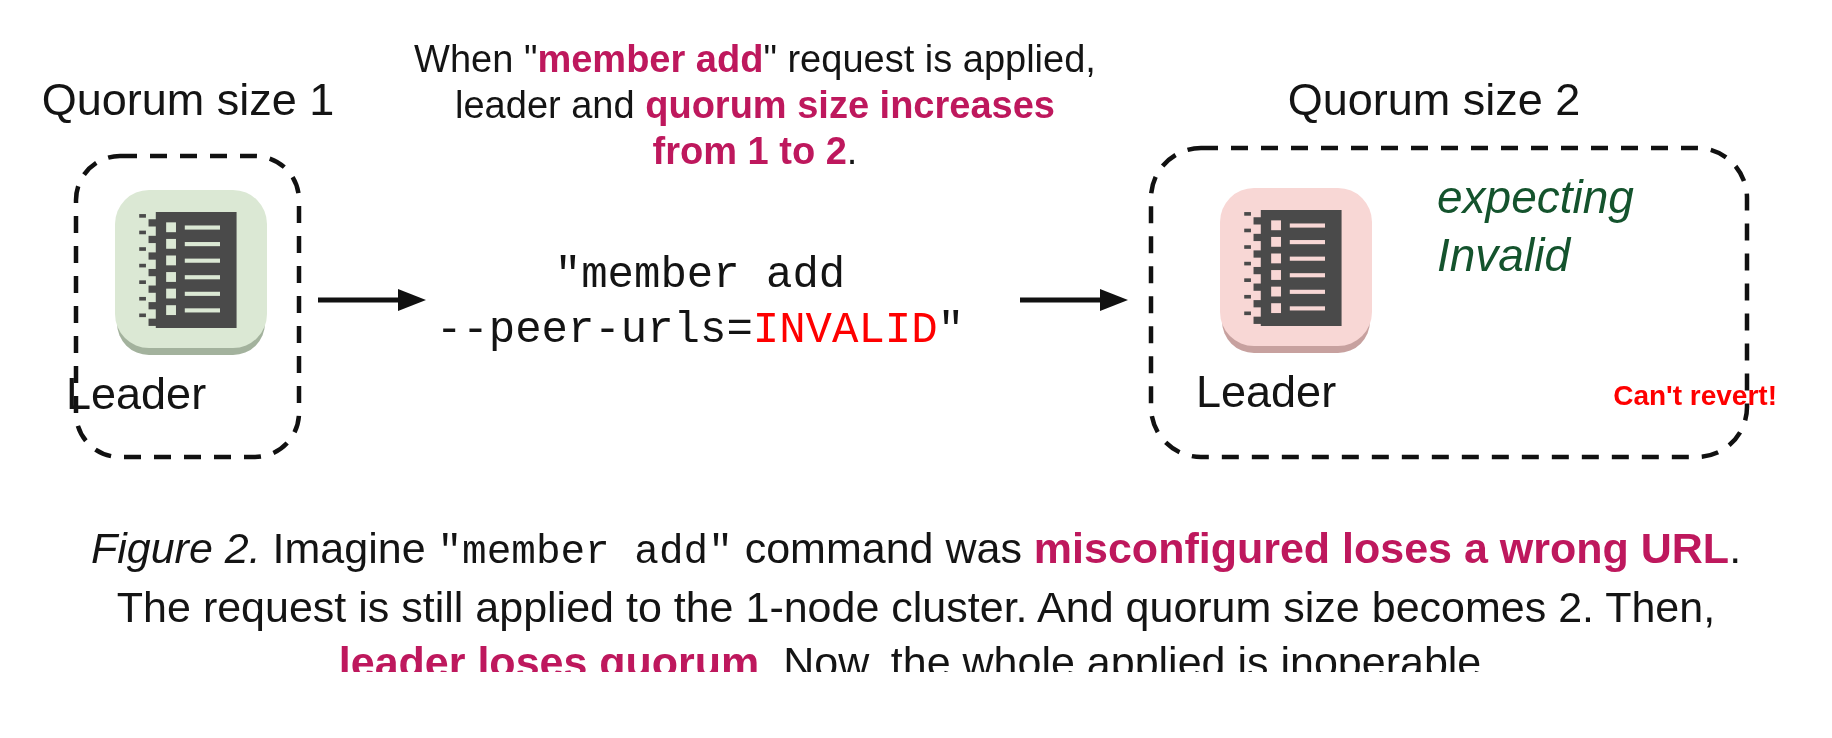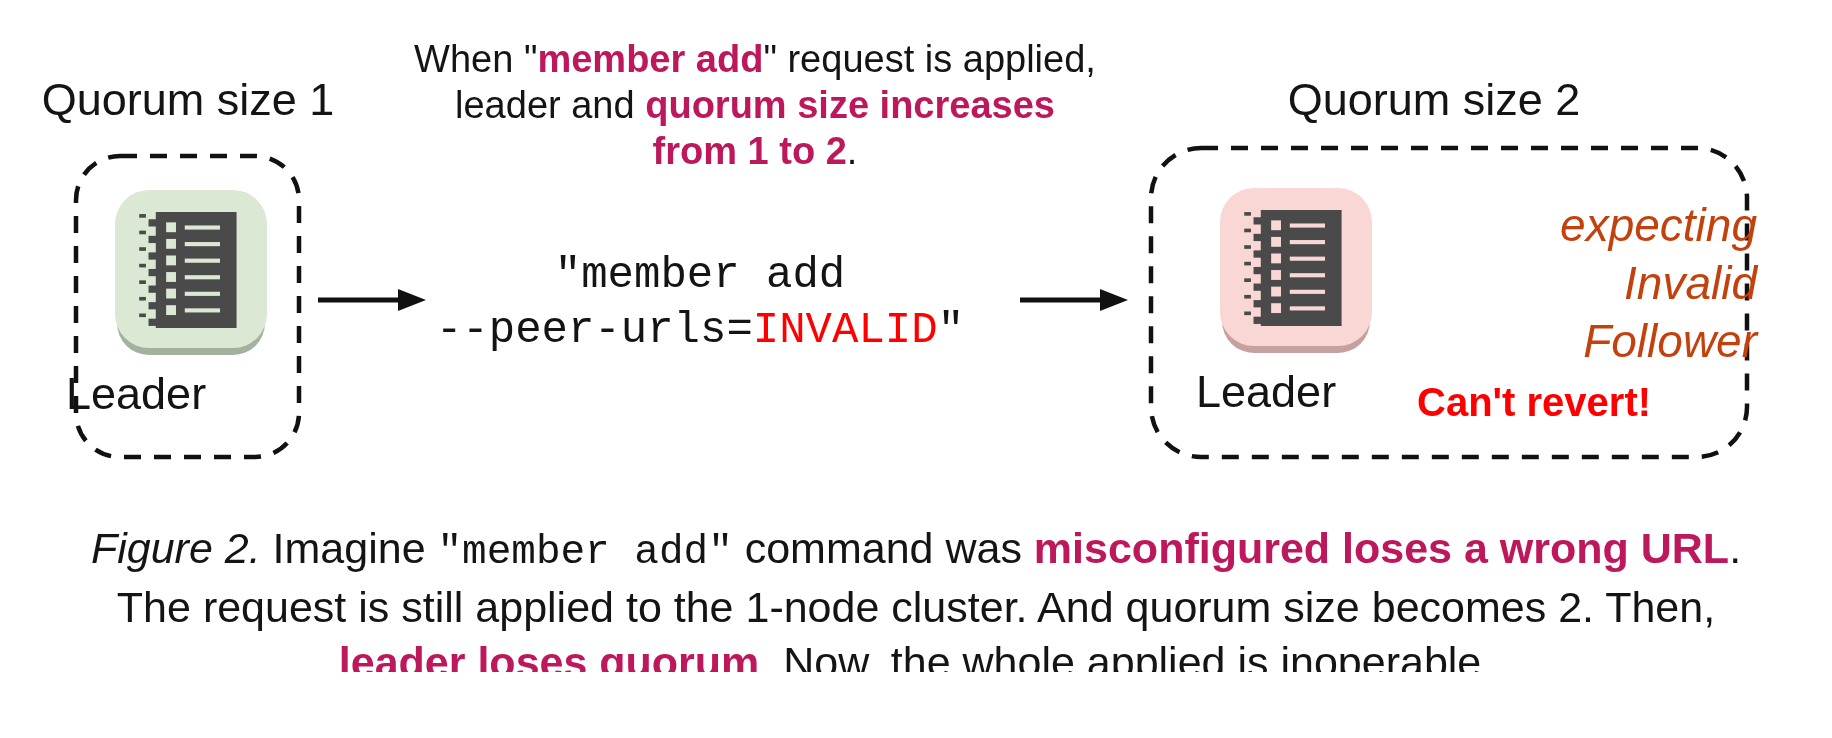--- a/index.html
+++ b/index.html
@@ -48,26 +48,26 @@
     font-family:"Liberation Mono", monospace; font-size:44px; line-height:55px;
     color:#141414;
   }
   .cmd .invalid { color:#fe0000; }
 
   .arrow { position:absolute; }
   .arrow.a1 { left:316px;  top:285px; }
   .arrow.a2 { left:1018px; top:285px; }
 
   .expecting {
-    position:absolute; left:1437px; top:196px; width:320px; text-align:right;
-    font-style:italic; font-size:46px; line-height:58px; color:#c2410c;
+    position:absolute; left:1437px; top:168px; width:320px; text-align:left;
+    font-style:italic; font-size:46px; line-height:58px; color:#14532d;
   }
   .cant-revert {
-    position:absolute; left:1417px; top:380px; width:360px; text-align:left;
-    font-weight:bold; font-size:40px; color:#fe0000;
+    position:absolute; left:1417px; top:380px; width:360px; text-align:right;
+    font-weight:bold; font-size:28px; color:#fe0000;
   }
 
   .caption {
     position:absolute; left:0; top:521px; width:1832px; text-align:center;
     font-size:43px; line-height:55px; color:#141414;
   }
   .caption .fig  { font-style:italic; }
   .caption .code { font-family:"Liberation Mono", monospace; font-size:41px; }
 </style>
 </head>
@@ -185,21 +185,20 @@
         <rect x="26" y="90" width="9.5" height="9.5"></rect>
           <rect x="44" y="93" width="34" height="4"></rect>
       </g>
     </svg>
   </div>
   <div class="node-label right">Leader</div>
 
   <div class="expecting">
     <span>expecting</span><br>
     <span>Invalid</span><br>
-    <span>Follower</span>
   </div>
   <div class="cant-revert">Can't revert!</div>
 
   <div class="caption">
     <span class="fig">Figure 2.</span><span> Imagine </span><span class="code">"member add"</span><span> command was </span><span class="em-red">misconfigured loses a wrong URL</span><span>.</span><br>
     <span>The request is still applied to the 1-node cluster. And quorum size becomes 2. Then,</span><br>
     <span class="em-red">leader loses quorum</span><span>. Now, the whole applied is inoperable.</span>
   </div>
 
 </div>

